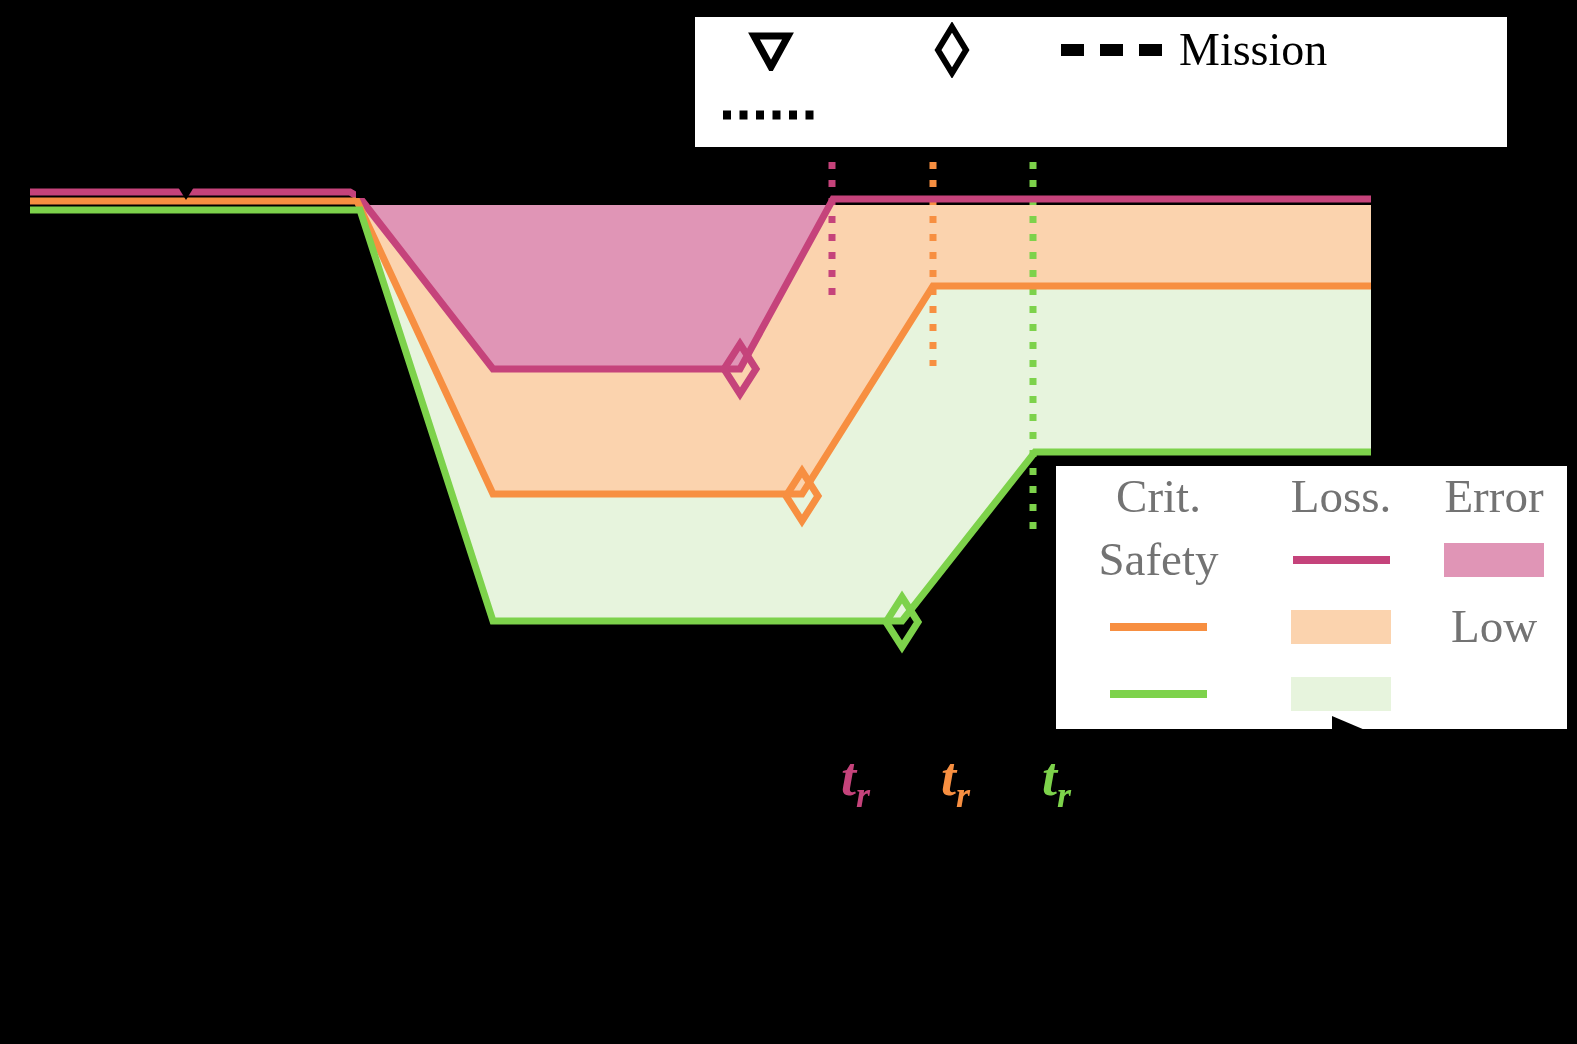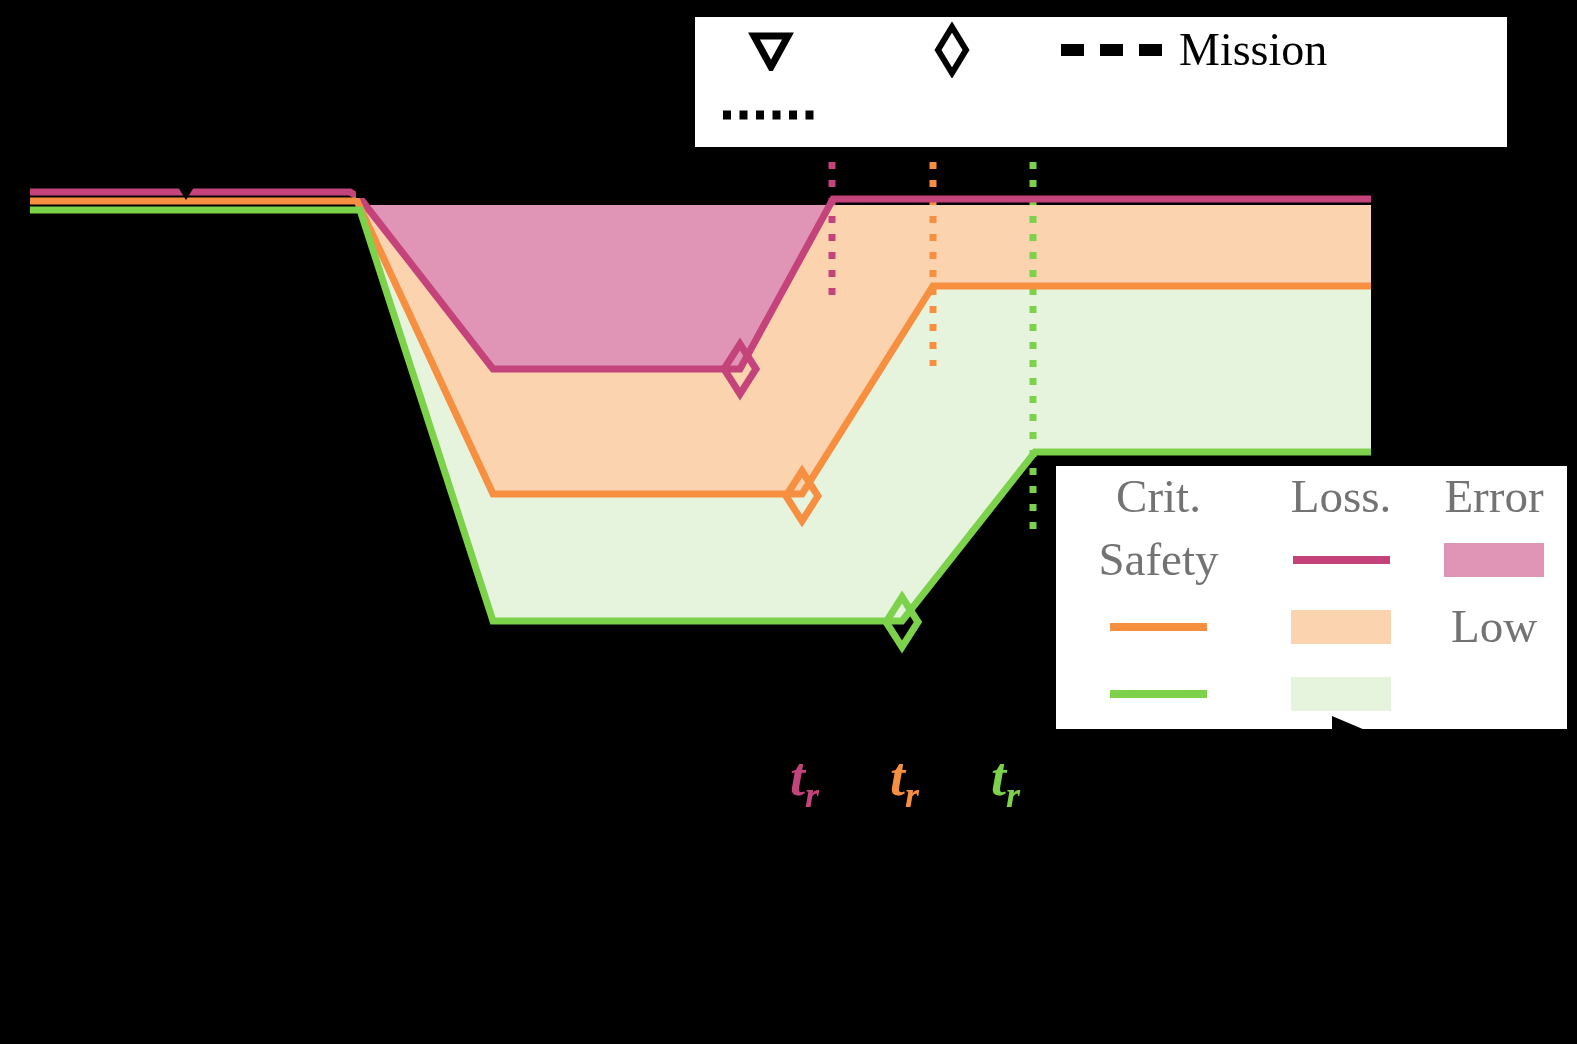--- a/index.html
+++ b/index.html
@@ -24,21 +24,21 @@
     position:absolute;left:1053px;top:463px;width:511px;height:263px;
     background:#fff;border:3px solid #000;z-index:3;
     display:grid;grid-template-columns:205px 160px 146px;
     grid-template-rows:60px 67px 67px 67px;align-items:center;justify-items:center;
   }
   .legend-crit .hdr,.legend-crit .lbl{font-size:47px;color:#737373;line-height:1;white-space:nowrap;}
   .line-swatch{width:97px;height:8px;}
   .fill-swatch{width:100px;height:34px;}
 
   
-  .tr-label{position:absolute;top:750px;width:80px;text-align:left;z-index:2;
+  .tr-label{position:absolute;top:750px;width:80px;text-align:right;z-index:2;
             font-style:italic;font-weight:bold;font-size:54px;line-height:1;}
   .tr-label sub{font-size:36px;font-weight:bold;vertical-align:-12px;line-height:0;}
 </style>
 </head>
 <body>
 
 <div id="stage">
 
   <svg id="chart" width="1577" height="1044" viewBox="0 0 1577 1044">
       <polygon points="360,205 493,621 902,621 1035,452 1371,452 1371,205" fill="#e7f4dd"></polygon>

